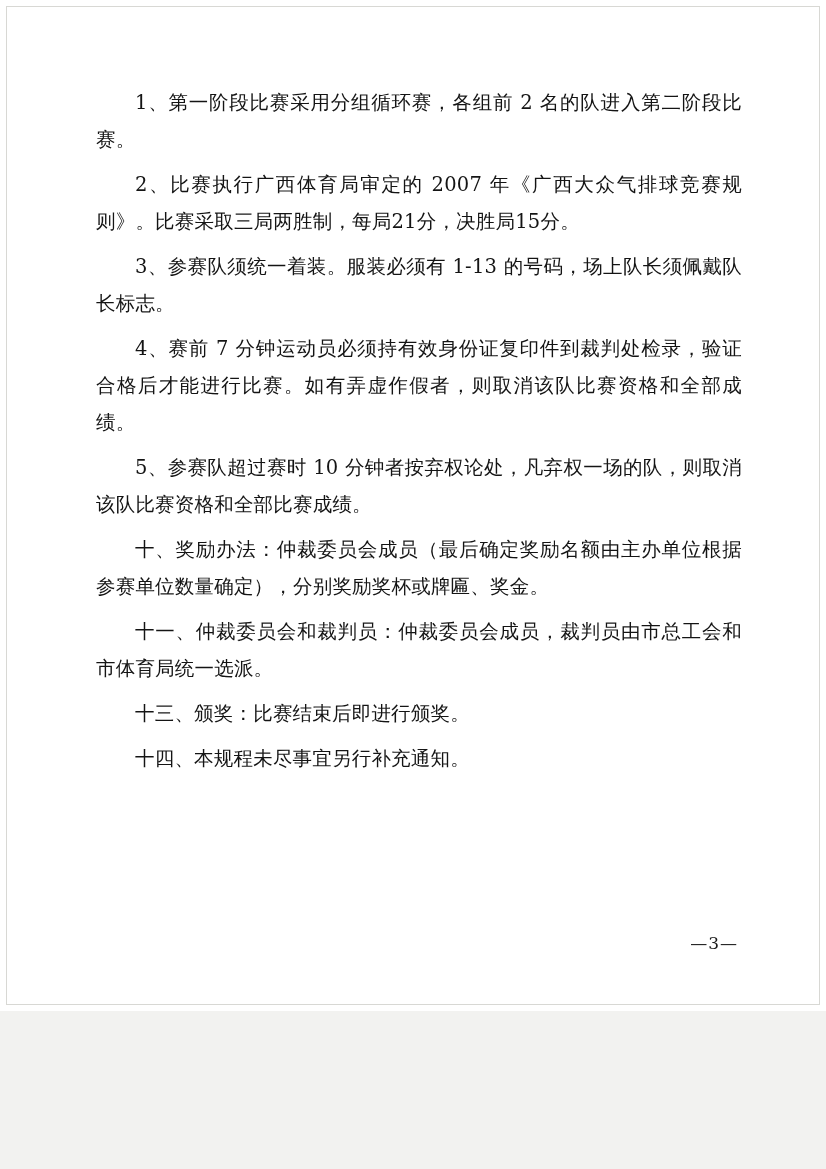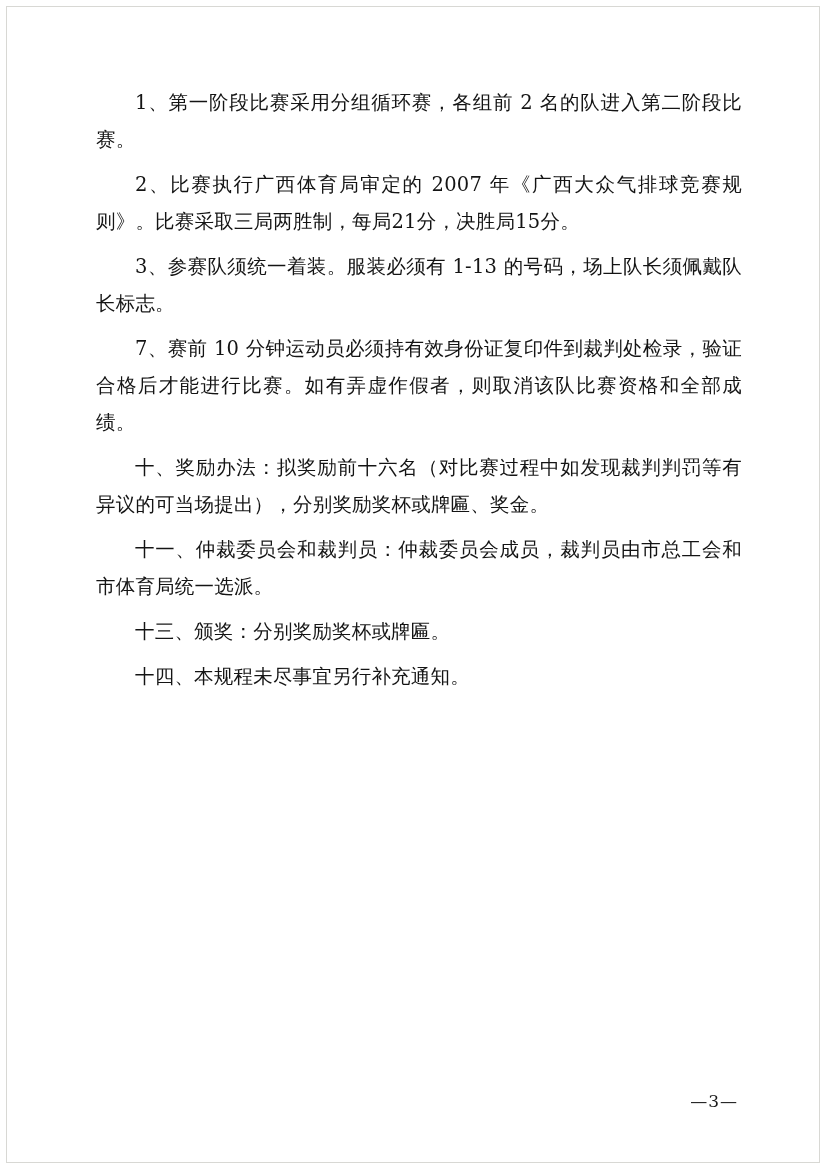--- a/index.html
+++ b/index.html
@@ -3,21 +3,21 @@
 <meta charset="utf-8">
 <style>
   html, body {
     margin: 0;
     padding: 0;
     background: #f2f2f0;
   }
   .page {
     position: relative;
     width: 826px;
-    height: 1169px;
+    height: 1011px;
     margin: 0 auto;
     background: #ffffff;
     box-sizing: border-box;
     overflow: hidden;
   }
   .page-border {
     position: absolute;
     left: 6px;
     top: 6px;
     right: 6px;
@@ -55,21 +55,22 @@
 </head>
 <body>
 
 <div class="page">
   <div class="page-border"></div>
 
   <div class="content">
     <p class="para">1、第一阶段比赛采用分组循环赛，各组前 2 名的队进入第二阶段比赛。</p>
     <p class="para">2、比赛执行广西体育局审定的 2007 年《广西大众气排球竞赛规则》。比赛采取三局两胜制，每局21分，决胜局15分。</p>
     <p class="para">3、参赛队须统一着装。服装必须有 1-13 的号码，场上队长须佩戴队长标志。</p>
-    <p class="para">7、赛前 10 分钟运动员必须持有效身份证复印件到裁判处检录，验证合格后才能进行比赛。如有弄虚作假者，则取消该队比赛资格和全部成绩。</p>
-    <p class="para">十、奖励办法：拟奖励前十六名（对比赛过程中如发现裁判判罚等有异议的可当场提出），分别奖励奖杯或牌匾、奖金。</p>
+    <p class="para">4、赛前 7 分钟运动员必须持有效身份证复印件到裁判处检录，验证合格后才能进行比赛。如有弄虚作假者，则取消该队比赛资格和全部成绩。</p>
+    <p class="para">5、参赛队超过赛时 10 分钟者按弃权论处，凡弃权一场的队，则取消该队比赛资格和全部比赛成绩。</p>
+    <p class="para">十、奖励办法：仲裁委员会成员（最后确定奖励名额由主办单位根据参赛单位数量确定），分别奖励奖杯或牌匾、奖金。</p>
     <p class="para">十一、仲裁委员会和裁判员：仲裁委员会成员，裁判员由市总工会和市体育局统一选派。</p>
-    <p class="para">十三、颁奖：分别奖励奖杯或牌匾。</p>
+    <p class="para">十三、颁奖：比赛结束后即进行颁奖。</p>
     <p class="para">十四、本规程未尽事宜另行补充通知。</p>
   </div>
 
   <div class="footer">—3—</div>
 </div>
 
 </body></html>

